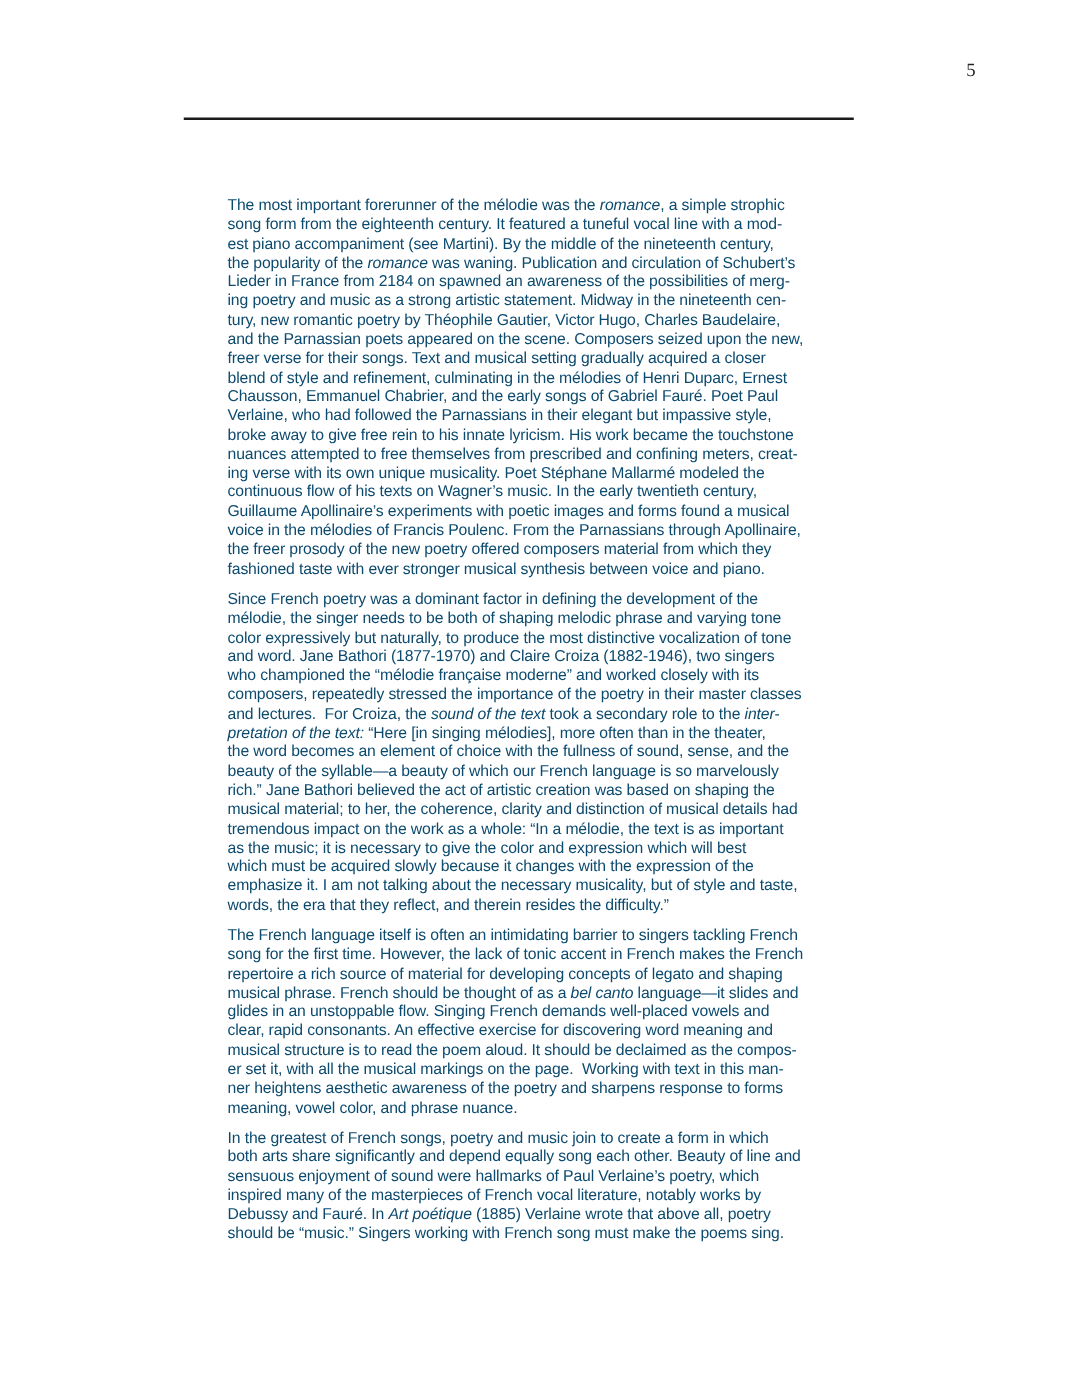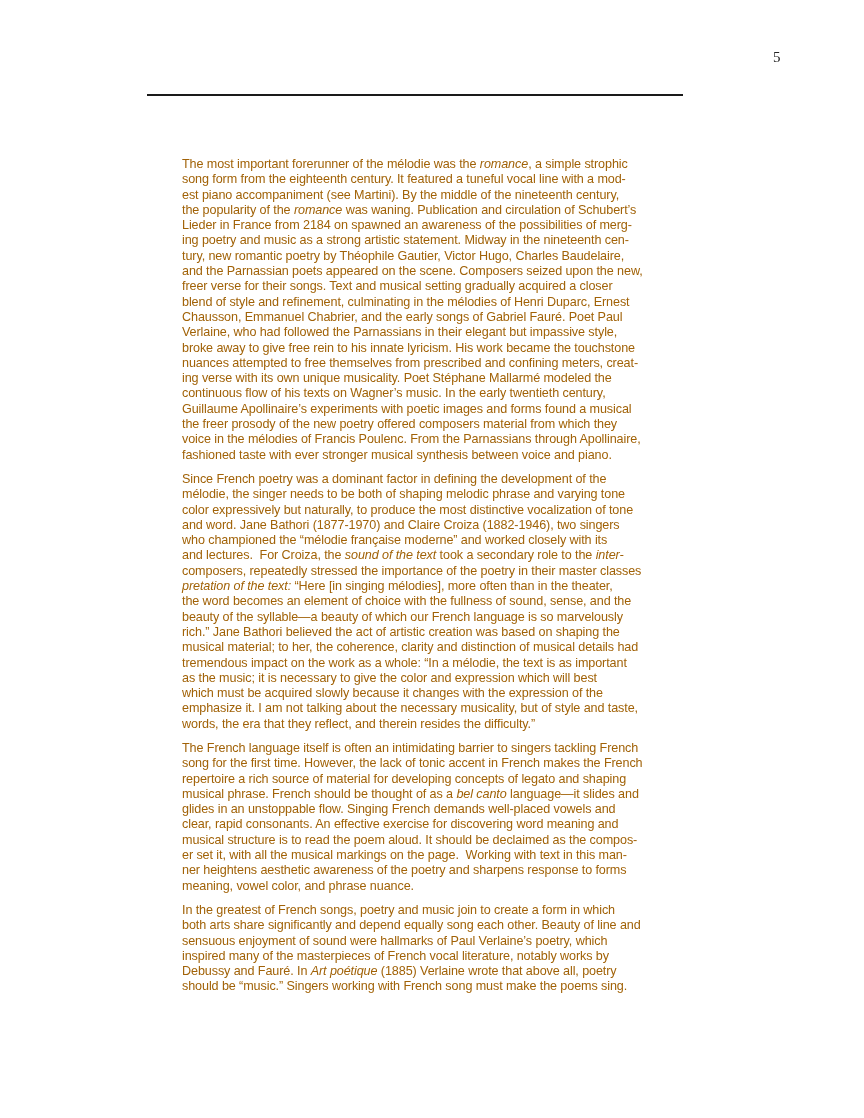--- a/index.html
+++ b/index.html
@@ -31,21 +31,21 @@
     background: #1a1a1a;
   }
   .body-text {
     position: absolute;
     left: 182px;
     top: 157px;
     width: 512px;
     font-size: 12.6px;
     line-height: 15.3px;
     letter-spacing: -0.1px;
-    color: #a16207;
+    color: #0c4a6e;
   }
   .paragraph { margin: 0 0 9px 0; }
   .line { white-space: pre; }
   .line i { font-style: italic; }
 </style>
 </head>
 <body>
 
 <div class="screen">
   <div class="page-number">5</div>
@@ -62,32 +62,32 @@
         <div class="line">and the Parnassian poets appeared on the scene. Composers seized upon the new,</div>
         <div class="line">freer verse for their songs. Text and musical setting gradually acquired a closer</div>
         <div class="line">blend of style and refinement, culminating in the mélodies of Henri Duparc, Ernest</div>
         <div class="line">Chausson, Emmanuel Chabrier, and the early songs of Gabriel Fauré. Poet Paul</div>
         <div class="line">Verlaine, who had followed the Parnassians in their elegant but impassive style,</div>
         <div class="line">broke away to give free rein to his innate lyricism. His work became the touchstone</div>
         <div class="line">nuances attempted to free themselves from prescribed and confining meters, creat-</div>
         <div class="line">ing verse with its own unique musicality. Poet Stéphane Mallarmé modeled the</div>
         <div class="line">continuous flow of his texts on Wagner’s music. In the early twentieth century,</div>
         <div class="line">Guillaume Apollinaire’s experiments with poetic images and forms found a musical</div>
+        <div class="line">voice in the mélodies of Francis Poulenc. From the Parnassians through Apollinaire,</div>
         <div class="line">the freer prosody of the new poetry offered composers material from which they</div>
-        <div class="line">voice in the mélodies of Francis Poulenc. From the Parnassians through Apollinaire,</div>
         <div class="line">fashioned taste with ever stronger musical synthesis between voice and piano.</div>
       </div>
       <div class="paragraph">
         <div class="line">Since French poetry was a dominant factor in defining the development of the</div>
         <div class="line">mélodie, the singer needs to be both of shaping melodic phrase and varying tone</div>
         <div class="line">color expressively but naturally, to produce the most distinctive vocalization of tone</div>
         <div class="line">and word. Jane Bathori (1877-1970) and Claire Croiza (1882-1946), two singers</div>
         <div class="line">who championed the “mélodie française moderne” and worked closely with its</div>
+        <div class="line">composers, repeatedly stressed the importance of the poetry in their master classes</div>
         <div class="line">and lectures.  For Croiza, the <i>sound of the text</i> took a secondary role to the <i>inter-</i></div>
-        <div class="line">composers, repeatedly stressed the importance of the poetry in their master classes</div>
         <div class="line"><i>pretation of the text:</i> “Here [in singing mélodies], more often than in the theater,</div>
         <div class="line">the word becomes an element of choice with the fullness of sound, sense, and the</div>
         <div class="line">beauty of the syllable—a beauty of which our French language is so marvelously</div>
         <div class="line">rich.” Jane Bathori believed the act of artistic creation was based on shaping the</div>
         <div class="line">musical material; to her, the coherence, clarity and distinction of musical details had</div>
         <div class="line">tremendous impact on the work as a whole: “In a mélodie, the text is as important</div>
         <div class="line">as the music; it is necessary to give the color and expression which will best</div>
         <div class="line">which must be acquired slowly because it changes with the expression of the</div>
         <div class="line">emphasize it. I am not talking about the necessary musicality, but of style and taste,</div>
         <div class="line">words, the era that they reflect, and therein resides the difficulty.”</div>

